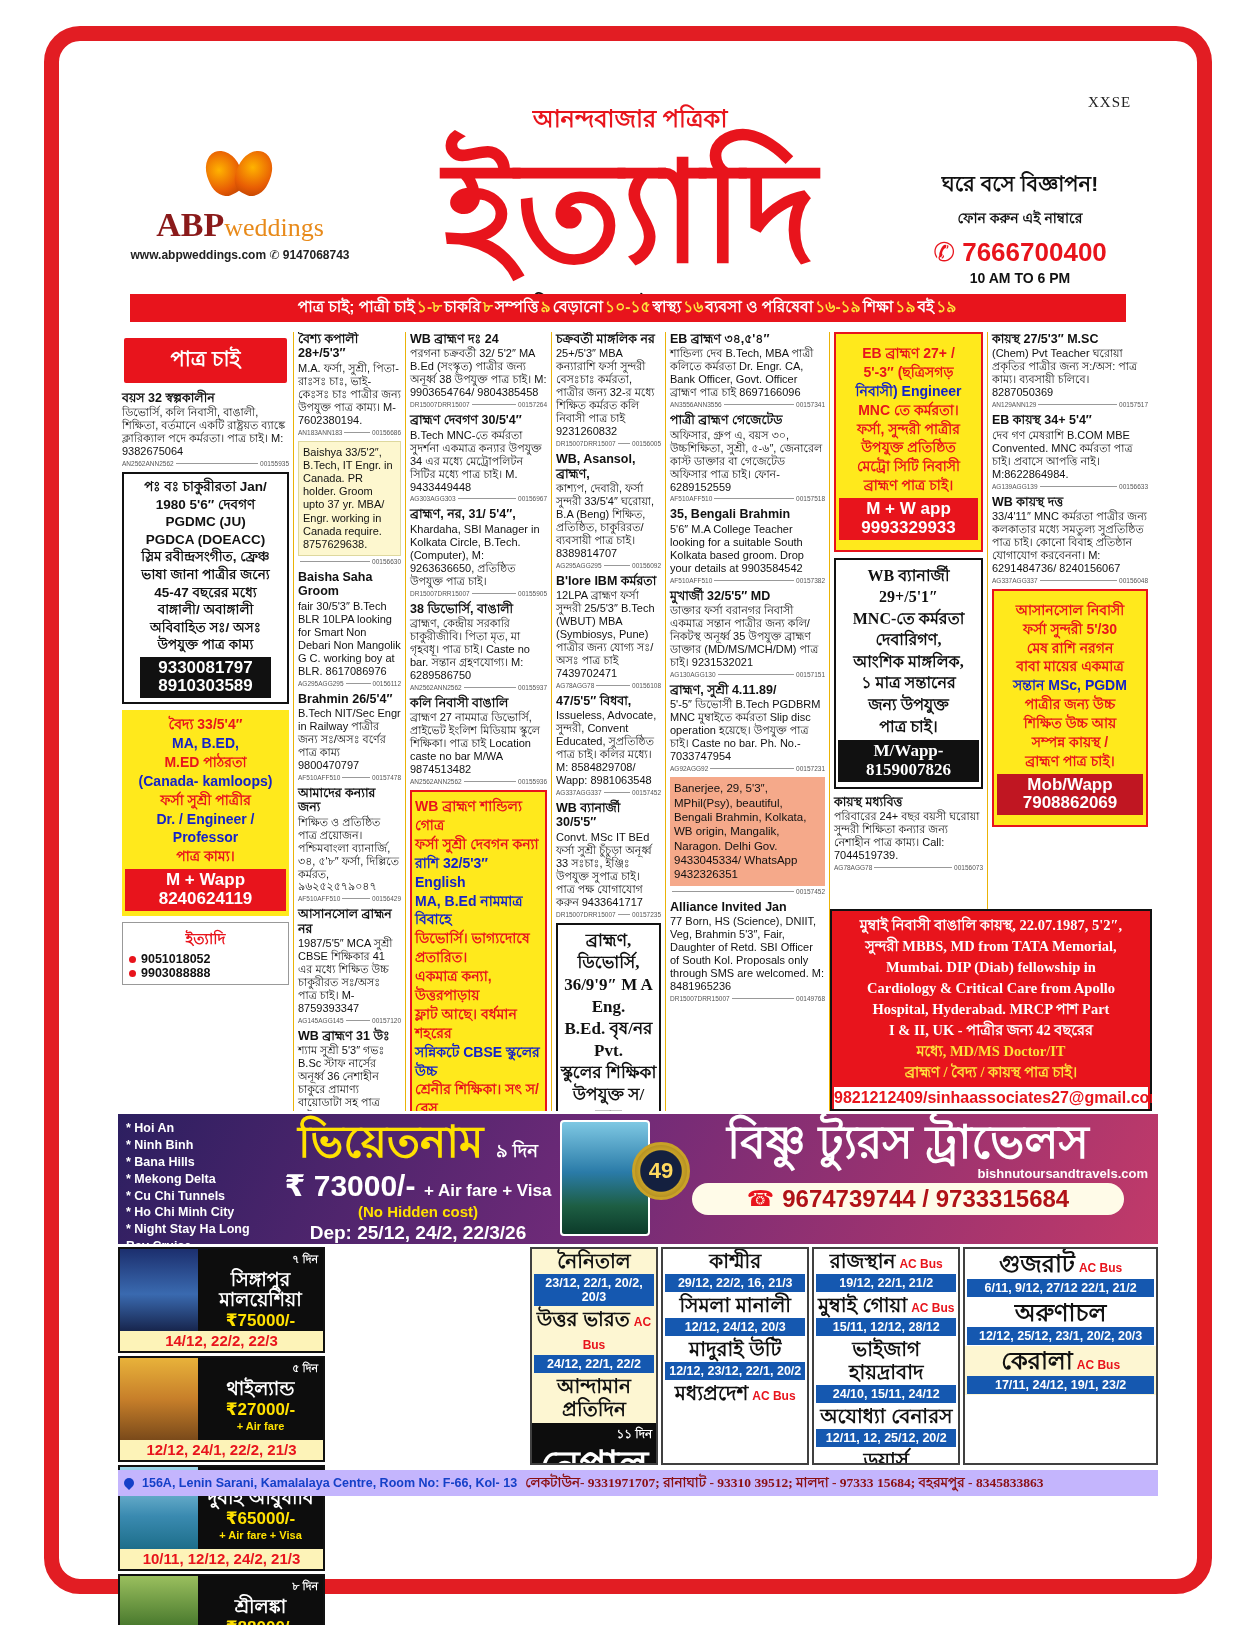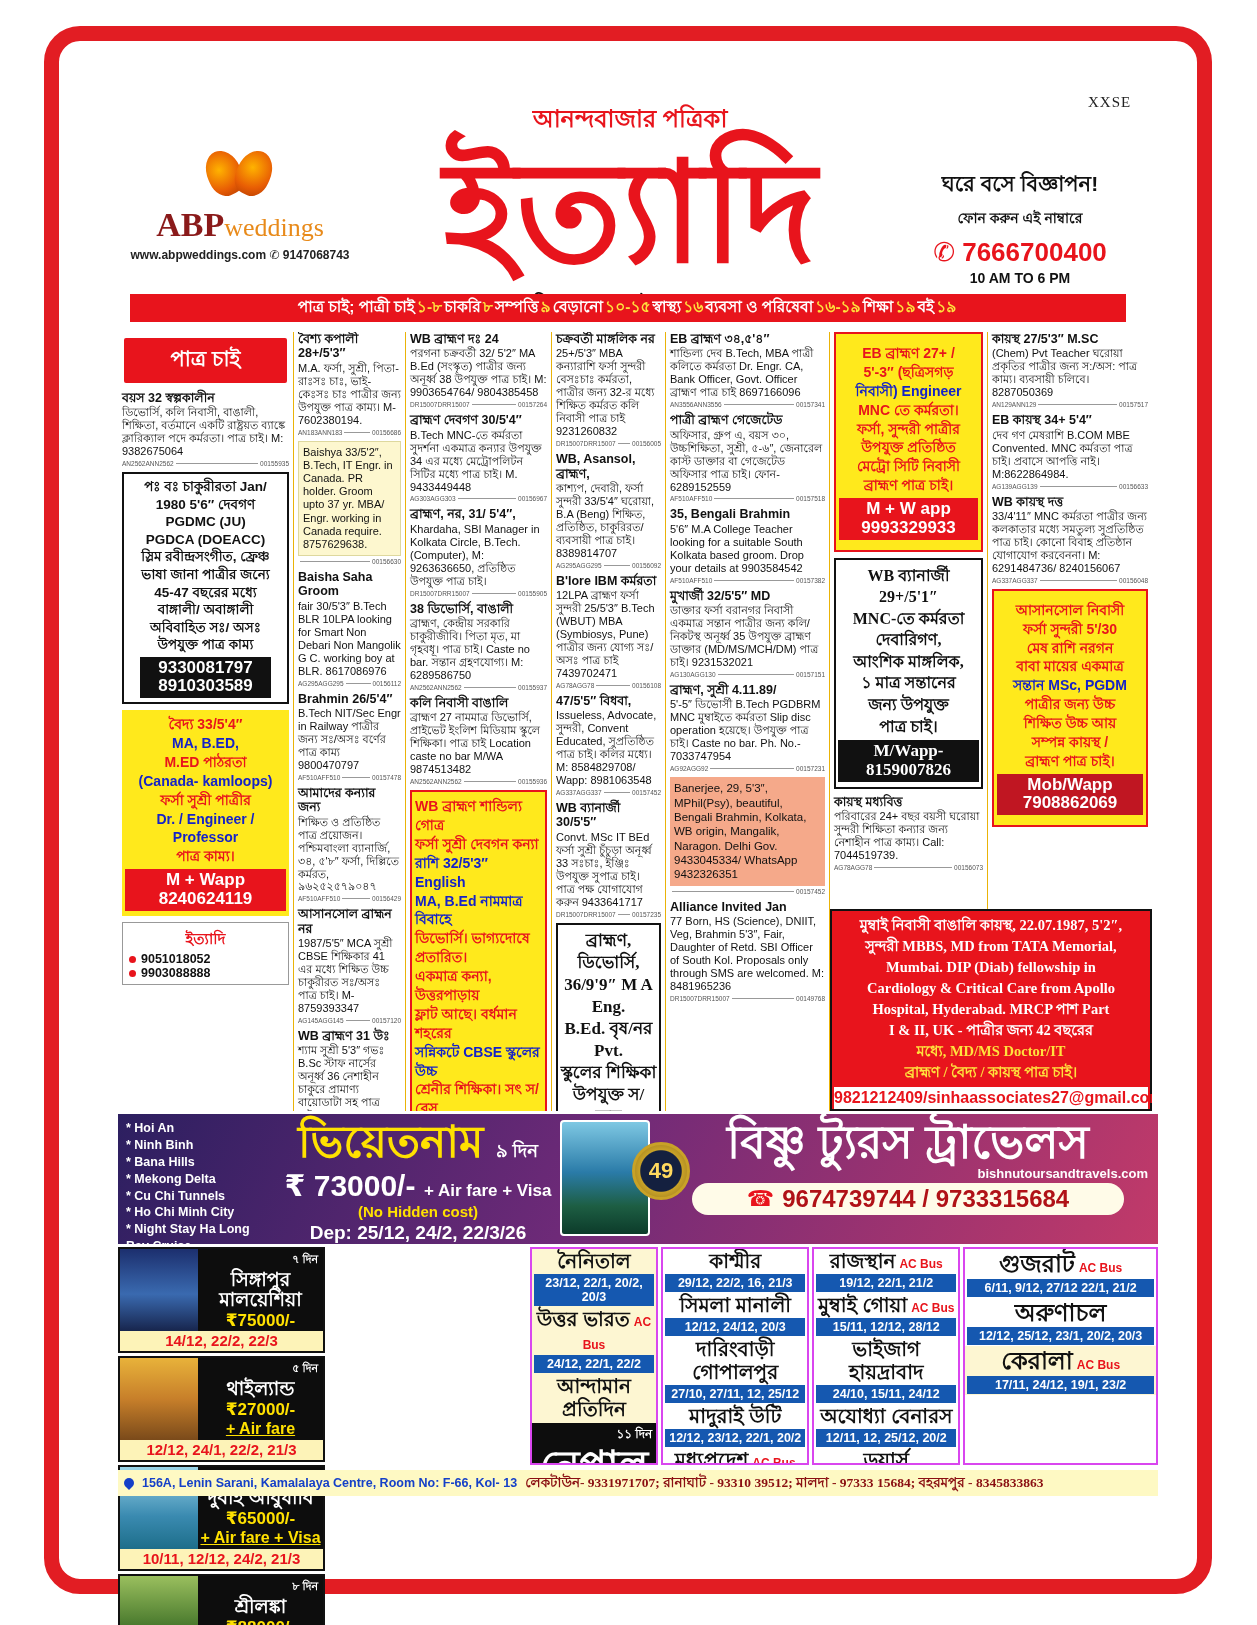--- a/index.html
+++ b/index.html
@@ -110,36 +110,36 @@
   .bb-top{flex:1;display:flex;min-height:0;}
   .bb-photo{width:78px;}
   .ph-sg{background:linear-gradient(180deg,#1c2f6e,#3a6ab0 55%,#17254d);}
   .ph-th{background:linear-gradient(180deg,#e8b23a,#c77f2a 50%,#7a4a1a);}
   .ph-db{background:linear-gradient(180deg,#9ad4e8,#3a8ab0 60%,#1d6e8a);}
   .ph-sl{background:linear-gradient(180deg,#9abf5e,#4a7a2e 60%,#2e4a1d);}
   .bb-panel{flex:1;background:#0d0d0d;color:#fff;text-align:center;padding:2px;min-width:0;}
   .bb-days{color:#fff;font-weight:bold;font-size:11px;text-align:right;padding-right:3px;}
   .bb-name{font-weight:800;font-size:19px;line-height:1.05;}
   .bb-price{color:#ffe100;font-weight:800;font-size:17px;}
-  .bb-extra{color:#ffe100;font-weight:bold;font-size:16px;text-decoration:underline;}
+  .bb-extra{color:#ffe100;font-weight:bold;font-size:11px;}
   .bb-dates{height:20px;background:#fdf3b8;color:#e8141c;font-weight:800;font-size:15px;
             text-align:center;line-height:20px;}
-  .tcol{border:2px solid #d946ef;box-sizing:border-box;background:#fff;display:flex;
+  .tcol{border:2px solid #404040;box-sizing:border-box;background:#fff;display:flex;
         flex-direction:column;overflow:hidden;}
   .tcol.cream{background:#fdf6d2;}
   .t-name{font-weight:800;font-size:20px;text-align:center;line-height:1.15;padding-top:1px;}
   .t-name .actag{color:#e8141c;font-weight:800;font-size:12px;margin-left:4px;}
   .t-dates{background:#1558b0;color:#fff;font-weight:800;font-size:12.5px;text-align:center;
            padding:2px 0;margin:1px 2px;}
   .nepal{background:#0d0d0d;color:#fff;text-align:center;margin-top:2px;flex:1;}
   .nepal .nd{font-weight:bold;font-size:12px;text-align:right;padding:2px 4px 0;}
   .nepal .nn{font-weight:800;font-size:40px;line-height:1;}
   .t-item.creambg{background:#fdf6d2;}
   
-  .footerstrip{position:absolute;left:118px;top:1470px;width:1040px;height:26px;background:#fef9c3;
+  .footerstrip{position:absolute;left:118px;top:1470px;width:1040px;height:26px;background:#c4b5fd;
                display:flex;align-items:center;gap:8px;padding:0 6px;box-sizing:border-box;}
   .pin{width:10px;height:10px;border-radius:50% 50% 50% 0;transform:rotate(-45deg);
        background:#1540c8;flex:none;}
   .addr{color:#1540c8;font-weight:bold;font-size:12.5px;white-space:nowrap;}
   .branches{color:#8a0f12;font-weight:800;font-size:13.5px;white-space:nowrap;
             font-family:"Liberation Serif","DejaVu Serif",serif;}
 </style>
 </head>
 <body>
 
@@ -678,24 +678,20 @@
       <div class="tcol" style="width: 152px;">
         <div class="t-item">
           <div class="t-name">কাশ্মীর</div>
           <div class="t-dates">29/12, 22/2, 16, 21/3</div>
         </div>
         <div class="t-item">
           <div class="t-name">সিমলা মানালী</div>
           <div class="t-dates">12/12,  24/12, 20/3</div>
         </div>
         <div class="t-item">
-          <div class="t-name">দারিংবাড়ী গোপালপুর</div>
-          <div class="t-dates">27/10, 27/11, 12, 25/12</div>
-        </div>
-        <div class="t-item">
           <div class="t-name">মাদুরাই উটি</div>
           <div class="t-dates">12/12, 23/12, 22/1, 20/2</div>
         </div>
         <div class="t-item">
           <div class="t-name">মধ্যপ্রদেশ<span class="actag">AC Bus</span></div>
         </div>
       </div>
       <div class="tcol" style="width: 152px;">
         <div class="t-item">
           <div class="t-name">রাজস্থান<span class="actag">AC Bus</span></div>

